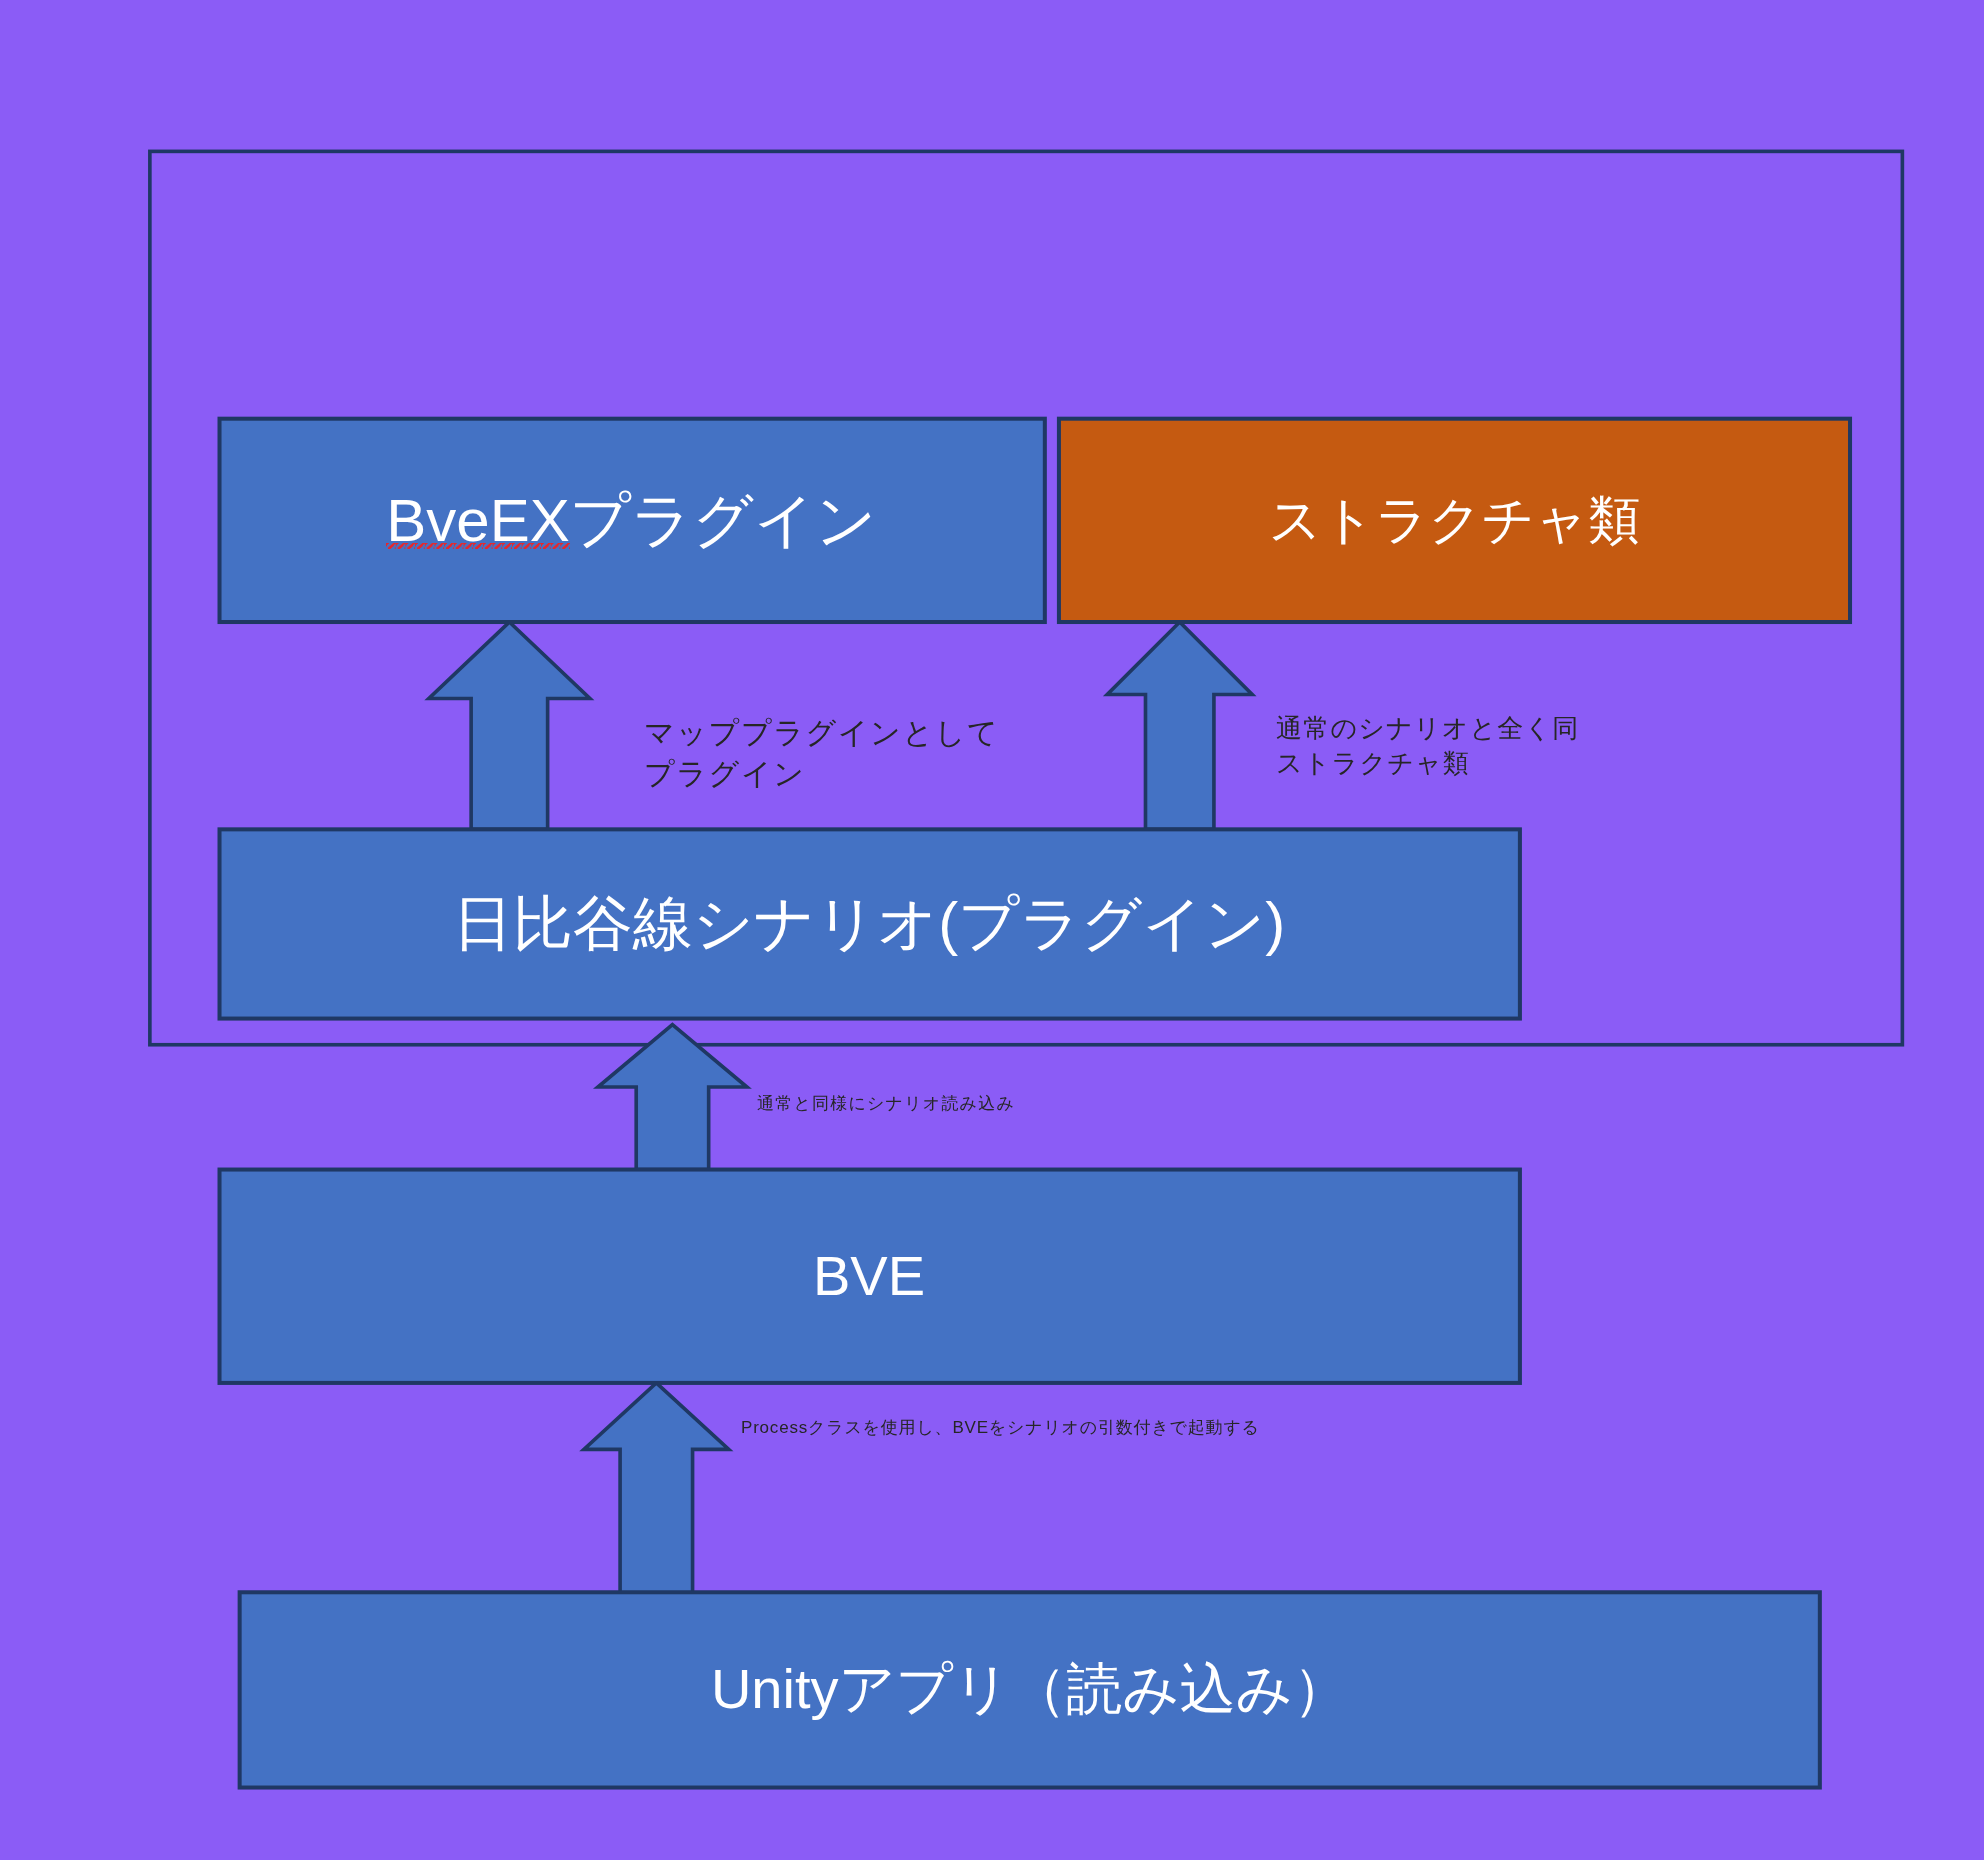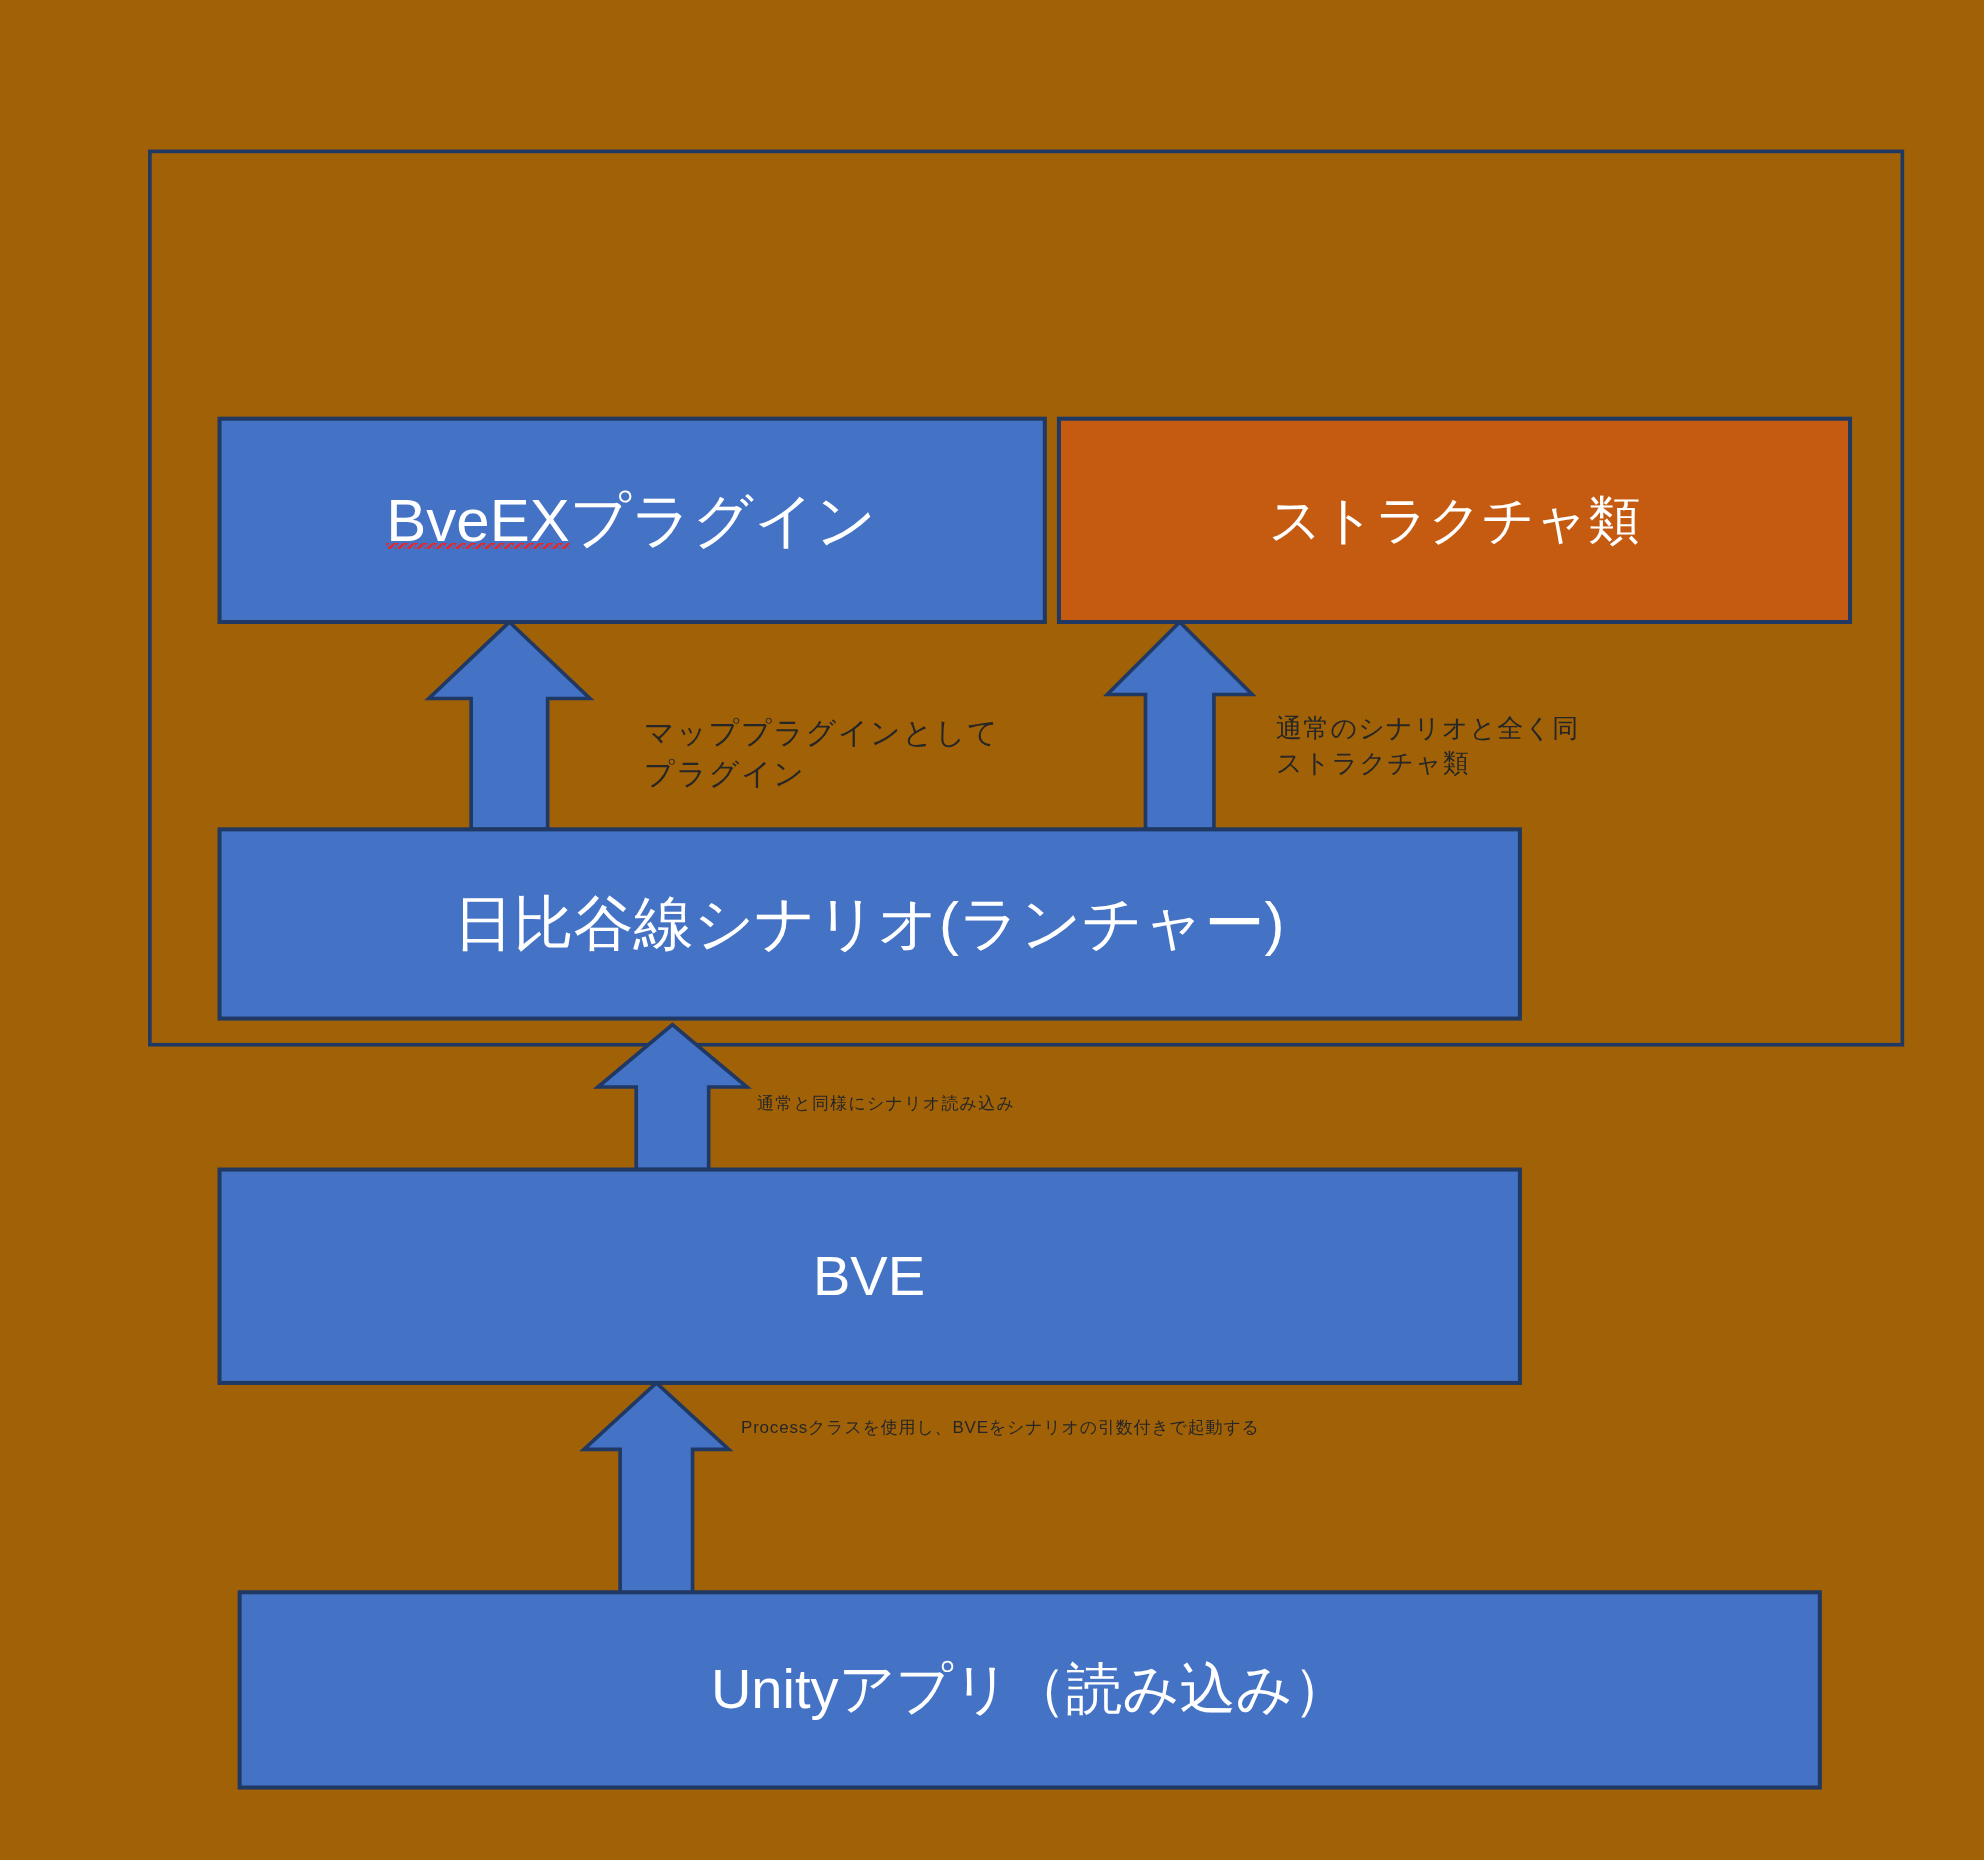--- a/index.html
+++ b/index.html
@@ -23,21 +23,21 @@
   .annot{
     position:absolute;
     color:#262626;
     white-space:pre;
     line-height:1.35;
   }
 </style>
 </head>
 <body>
 
-<div id="stage" style="width: 1985px; height: 1860px; background: #a16207;">
+<div id="stage" style="width: 1985px; height: 1860px; background: #8b5cf6;">
 
   <svg id="vector" viewBox="0 0 4930 4620">
     <g id="frame-layer">
         <rect x="372" y="376" width="4353" height="2219" fill="none" stroke="#1F3864" stroke-width="9"></rect>
       </g>
     <g id="arrow-layer">
         <polygon points="1265,1545 1465,1735 1360,1735 1360,2060 1170,2060 1170,1735 1065,1735" fill="#4472C4" stroke="#1F3864" stroke-width="9" stroke-linejoin="miter"></polygon>
         <polygon points="2930,1545 3110,1725 3015,1725 3015,2060 2845,2060 2845,1725 2750,1725" fill="#4472C4" stroke="#1F3864" stroke-width="9" stroke-linejoin="miter"></polygon>
         <polygon points="1670,2545 1855,2700 1760,2700 1760,2905 1580,2905 1580,2700 1485,2700" fill="#4472C4" stroke="#1F3864" stroke-width="9" stroke-linejoin="miter"></polygon>
         <polygon points="1630,3435 1810,3600 1720,3600 1720,3960 1540,3960 1540,3600 1450,3600" fill="#4472C4" stroke="#1F3864" stroke-width="9" stroke-linejoin="miter"></polygon>
@@ -47,21 +47,21 @@
         <rect x="2630" y="1040" width="1965" height="505" fill="#C55A11" stroke="#1F3864" stroke-width="10"></rect>
         <rect x="545" y="2060" width="3230" height="470" fill="#4472C4" stroke="#1F3864" stroke-width="10"></rect>
         <rect x="545" y="2905" width="3230" height="530" fill="#4472C4" stroke="#1F3864" stroke-width="10"></rect>
         <rect x="595" y="3955" width="3925" height="485" fill="#4472C4" stroke="#1F3864" stroke-width="10"></rect>
       </g>
   </svg>
 
   <div id="label-layer">
       <div class="boxlabel" style="left: 219px; top: 419px; width: 825px; height: 203px; font-size: 60px; color: rgb(255, 255, 255);"><span><span style="position: relative; background-image: repeating-linear-gradient(135deg, rgb(232, 38, 42) 0px, rgb(232, 38, 42) 2.4px, transparent 2.4px, transparent 4.8px); background-repeat: repeat-x; background-size: 9.7px 5.6px; background-position: left calc(100% - 5.6px);">BveEX</span><span>プラグイン</span></span></div>
       <div class="boxlabel" style="left: 1059px; top: 419px; width: 791px; height: 203px; font-size: 52px; color: rgb(255, 255, 255);">ストラクチャ類</div>
-      <div class="boxlabel" style="left: 219px; top: 829px; width: 1300px; height: 189px; font-size: 60px; color: rgb(255, 255, 255);">日比谷線シナリオ(ランチャー)</div>
+      <div class="boxlabel" style="left: 219px; top: 829px; width: 1300px; height: 189px; font-size: 60px; color: rgb(255, 255, 255);">日比谷線シナリオ(プラグイン)</div>
       <div class="boxlabel" style="left: 219px; top: 1170px; width: 1300px; height: 213px; font-size: 56px; color: rgb(255, 255, 255);">BVE</div>
       <div class="boxlabel" style="left: 240px; top: 1592px; width: 1580px; height: 195px; font-size: 56px; color: rgb(255, 255, 255);">Unityアプリ（読み込み）</div>
     </div>
   <div id="annot-layer">
       <div class="annot" style="left: 644px; top: 713px; font-size: 30px; letter-spacing: 1.6px; color: rgb(38, 38, 38);"><div>マッププラグインとして</div><div>プラグイン</div></div>
       <div class="annot" style="left: 1276px; top: 711px; font-size: 26px; letter-spacing: 1.2px; color: rgb(38, 38, 38);"><div>通常のシナリオと全く同</div><div>ストラクチャ類</div></div>
       <div class="annot" style="left: 757px; top: 1093px; font-size: 17px; letter-spacing: 1.2px; color: rgb(38, 38, 38);"><div>通常と同様にシナリオ読み込み</div></div>
       <div class="annot" style="left: 741px; top: 1417px; font-size: 17px; letter-spacing: 0.8px; color: rgb(38, 38, 38);"><div>Processクラスを使用し、BVEをシナリオの引数付きで起動する</div></div>
     </div>
 

